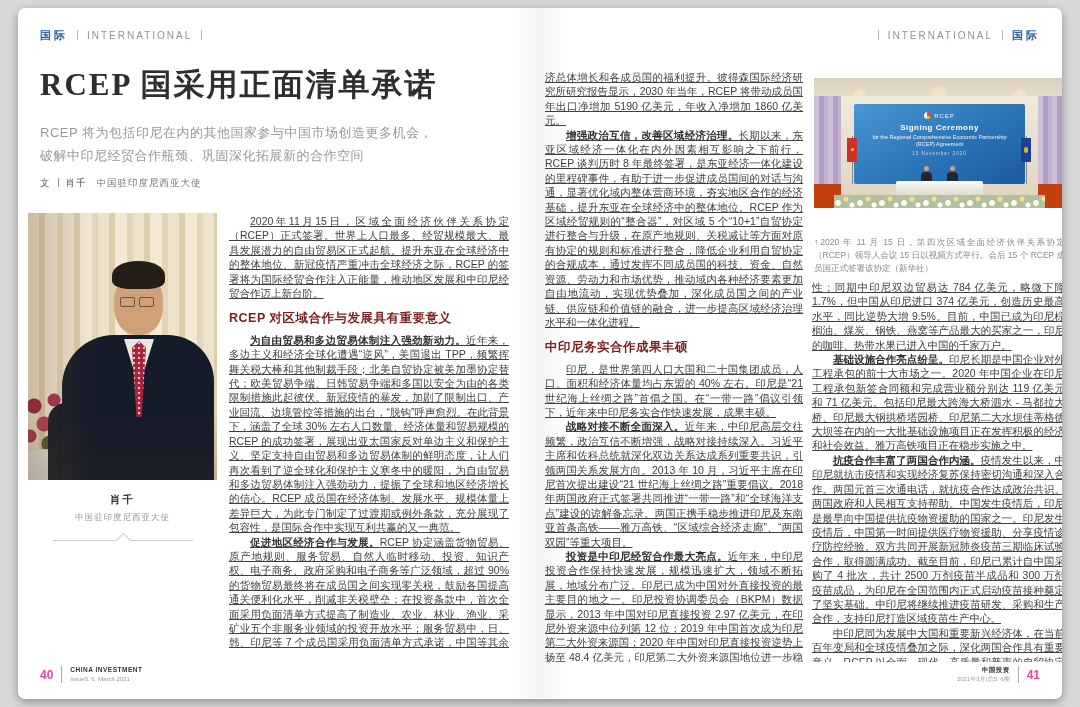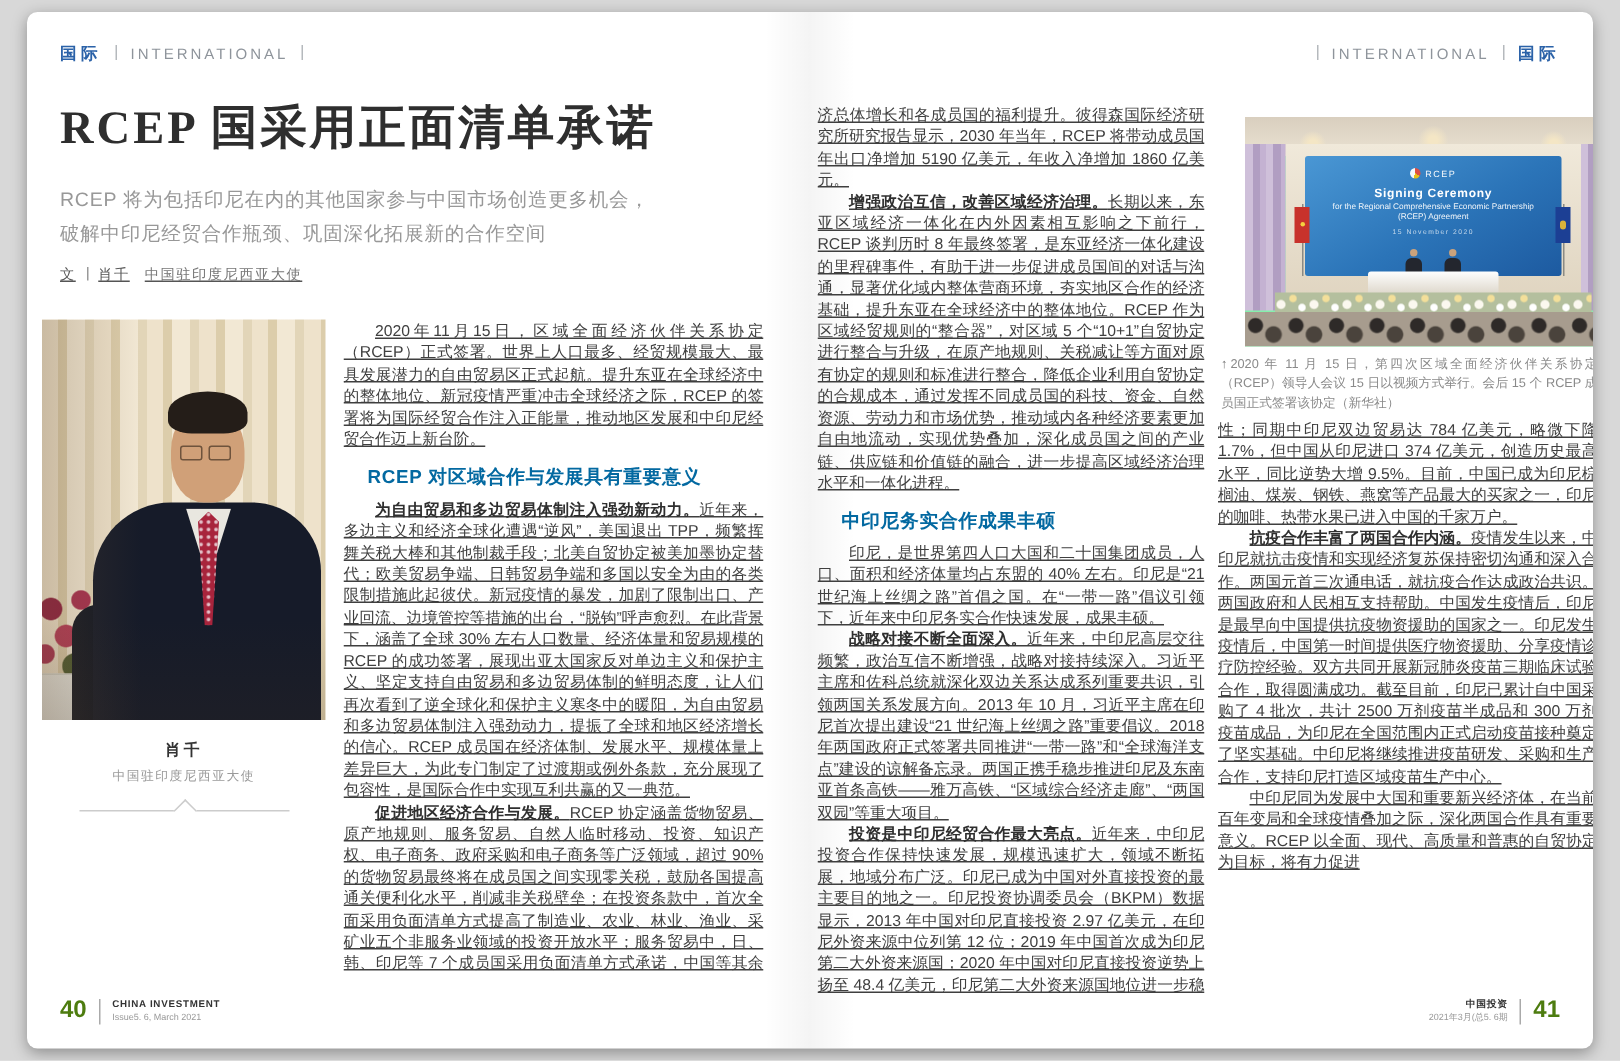--- a/index.html
+++ b/index.html
@@ -10,21 +10,21 @@
           background:linear-gradient(90deg,rgba(0,0,0,0) 0%,rgba(0,0,0,.045) 50%,rgba(0,0,0,0) 100%);}
   
   .hdr{position:absolute;top:20px;font-size:10px;color:#8e949b;letter-spacing:2px;white-space:nowrap;}
   .hdr-l{left:22px;} .hdr-r{right:22px;}
   .hdr .tag{color:#2b62a8;font-weight:bold;letter-spacing:3px;font-size:11px;}
   .vbar{display:inline-block;width:1px;height:10px;background:#b5b9bd;margin:0 9px;vertical-align:-1px;}
   
   .title{position:absolute;left:22px;top:56px;font-family:"Liberation Serif","DejaVu Serif",serif;
          font-size:31px;color:#2e2e2e;letter-spacing:2px;font-weight:600;}
   .subtitle{position:absolute;left:22px;top:113px;font-size:13px;color:#989898;line-height:23px;letter-spacing:.5px;}
-  .byline{position:absolute;left:22px;top:169px;font-size:9.5px;color:#555;letter-spacing:1px;text-decoration:underline;}
+  .byline{position:absolute;left:22px;top:169px;font-size:9.5px;color:#555;letter-spacing:1px;}
   .byline .bsep{display:inline-block;width:1px;height:9px;background:#999;margin:0 7px;vertical-align:-1px;}
   .byline .brole{color:#777;margin-left:10px;}
   
   .portrait-block{position:absolute;left:10px;top:205px;width:189px;}
   .portrait{position:relative;width:189px;height:267px;overflow:hidden;
     background:repeating-linear-gradient(90deg,#eee2cb 0 11px,#dccdab 11px 17px,#f2e8d4 17px 29px,#e2d5b8 29px 35px);}
   .po-shade{position:absolute;inset:0;background:linear-gradient(90deg,rgba(110,85,55,.28),rgba(0,0,0,0) 35%),
             linear-gradient(0deg,rgba(60,45,30,.18),rgba(0,0,0,0) 25%);}
   .pm-suit{position:absolute;left:34px;top:122px;width:152px;height:150px;background:#161b29;border-radius:52px 46px 0 0;}
   .pm-arm{position:absolute;left:20px;top:190px;width:40px;height:80px;background:#121723;border-radius:18px 8px 0 0;}
@@ -53,24 +53,24 @@
   .cap-chev{position:absolute;left:50%;top:-6px;width:10px;height:10px;margin-left:-5px;background:#fff;
             border-left:1px solid #ccc;border-top:1px solid #ccc;transform:rotate(45deg);}
   
   .col{position:absolute;overflow:hidden;font-size:10.5px;line-height:14.4px;color:#3f3f3f;text-align:justify;}
   .col-left{left:211px;top:206px;width:280px;height:436px;}
   .col-r1{left:527px;top:62px;width:258px;height:592px;}
   .col-r2{left:794px;top:272px;width:253px;height:382px;}
   .col p.para{margin:0;text-indent:2em;text-decoration:underline;}
   .col p.para.ni{text-indent:0;}
   .col p.para strong{font-weight:bold;color:#2f2f2f;}
-  .col .sec-h{margin:11px 16px 7px;color:#0369a1;font-weight:bold;font-size:12.5px;letter-spacing:.5px;text-indent:0;}
+  .col .sec-h{margin:11px 0 7px;color:#7f1d1d;font-weight:bold;font-size:12.5px;letter-spacing:.5px;text-indent:0;}
   .col-left .sec-h:first-child,.col-r1 .sec-h:first-child{margin-top:0;}
   
-  .ceremony{position:absolute;left:796px;top:70px;width:251px;height:153px;background:#86efac;overflow:hidden;margin-left:16px;}
+  .ceremony{position:absolute;left:796px;top:70px;width:251px;height:130px;background:#c2410c;overflow:hidden;}
   .cer-ceiling{position:absolute;left:0;top:0;right:0;height:26px;
     background-image:radial-gradient(circle at 18% 70%,#f4e6c5 3px,rgba(0,0,0,0) 9px),
       radial-gradient(circle at 50% 60%,#f4e6c5 3px,rgba(0,0,0,0) 10px),
       radial-gradient(circle at 82% 70%,#f4e6c5 3px,rgba(0,0,0,0) 9px),
       linear-gradient(#d9cfbf,#eae2d2);}
   .cer-curtain{position:absolute;top:18px;bottom:24px;width:27px;
     background:repeating-linear-gradient(90deg,#cfc0da 0 5px,#b19ec2 5px 10px,#c4b2d2 10px 14px);}
   .cer-cl{left:0;} .cer-cr{right:0;}
   .cer-wall{position:absolute;left:27px;right:27px;top:18px;height:102px;
     background:linear-gradient(#f0e9da,#e0d5c1);}
@@ -103,21 +103,21 @@
   .cer-audience{position:absolute;left:0;right:0;top:130px;height:23px;background-color:#a79c8e;
     background-image:radial-gradient(circle at 7px 9px,#2e2a28 4.5px,rgba(0,0,0,0) 5.5px),
       radial-gradient(circle at 19px 15px,#4a433c 5px,rgba(0,0,0,0) 6px);
     background-size:27px 23px;}
   .cer-caption{position:absolute;left:796px;top:228px;width:251px;font-size:8.5px;line-height:13px;
     color:#8a8a8a;text-align:justify;}
   .cer-caption .mark{color:#777;margin-right:2px;}
   
   .footer{position:absolute;bottom:16px;display:flex;align-items:center;}
   .footer-l{left:22px;} .footer-r{right:22px;}
-  .pg{font-size:16px;font-weight:bold;color:#4d7c0f;}
+  .pg{font-size:12px;font-weight:bold;color:#ec4899;}
   .fbar{width:1px;height:17px;background:#aaa;margin:0 8px;}
   .fstack{display:flex;flex-direction:column;line-height:8px;}
   .fstack .a{font-size:6.5px;font-weight:bold;color:#333;letter-spacing:.5px;}
   .fstack .b{font-size:6px;color:#999;margin-top:1px;}
   .fstack.right{align-items:flex-end;text-align:right;}
 </style>
 </head>
 <body>
 
 <div class="stage">
@@ -212,20 +212,21 @@
       <div class="cer-table"></div>
       <div class="cer-flowers"></div>
       <div class="cer-audience"></div>
     </div>
     <div class="cer-caption">
       <span class="mark">↑</span><span>2020 年 11 月 15 日，第四次区域全面经济伙伴关系协定（RCEP）领导人会议 15 日以视频方式举行。会后 15 个 RCEP 成员国正式签署该协定（新华社）</span>
     </div>
 
     <div class="col col-r2">
         <p class="para ni">性；同期中印尼双边贸易达 784 亿美元，略微下降 1.7%，但中国从印尼进口 374 亿美元，创造历史最高水平，同比逆势大增 9.5%。目前，中国已成为印尼棕榈油、煤炭、钢铁、燕窝等产品最大的买家之一，印尼的咖啡、热带水果已进入中国的千家万户。</p>
+        <p class="para"><strong>基础设施合作亮点纷呈。</strong>印尼长期是中国企业对外工程承包的前十大市场之一。2020 年中国企业在印尼工程承包新签合同额和完成营业额分别达 119 亿美元和 71 亿美元。包括印尼最大跨海大桥泗水 - 马都拉大桥、印尼最大钢拱桥塔园桥、印尼第二大水坝佳蒂格德大坝等在内的一大批基础设施项目正在发挥积极的经济和社会效益。雅万高铁项目正在稳步实施之中。</p>
         <p class="para"><strong>抗疫合作丰富了两国合作内涵。</strong>疫情发生以来，中印尼就抗击疫情和实现经济复苏保持密切沟通和深入合作。两国元首三次通电话，就抗疫合作达成政治共识。两国政府和人民相互支持帮助。中国发生疫情后，印尼是最早向中国提供抗疫物资援助的国家之一。印尼发生疫情后，中国第一时间提供医疗物资援助、分享疫情诊疗防控经验。双方共同开展新冠肺炎疫苗三期临床试验合作，取得圆满成功。截至目前，印尼已累计自中国采购了 4 批次，共计 2500 万剂疫苗半成品和 300 万剂疫苗成品，为印尼在全国范围内正式启动疫苗接种奠定了坚实基础。中印尼将继续推进疫苗研发、采购和生产合作，支持印尼打造区域疫苗生产中心。</p>
         <p class="para">中印尼同为发展中大国和重要新兴经济体，在当前百年变局和全球疫情叠加之际，深化两国合作具有重要意义。RCEP 以全面、现代、高质量和普惠的自贸协定为目标，将有力促进</p>
       </div>
 
     <div class="footer footer-l">
       <span class="pg">40</span>
       <span class="fbar"></span>
       <span class="fstack">
         <span class="a">CHINA INVESTMENT</span>
         <span class="b">Issue5. 6, March 2021</span>

